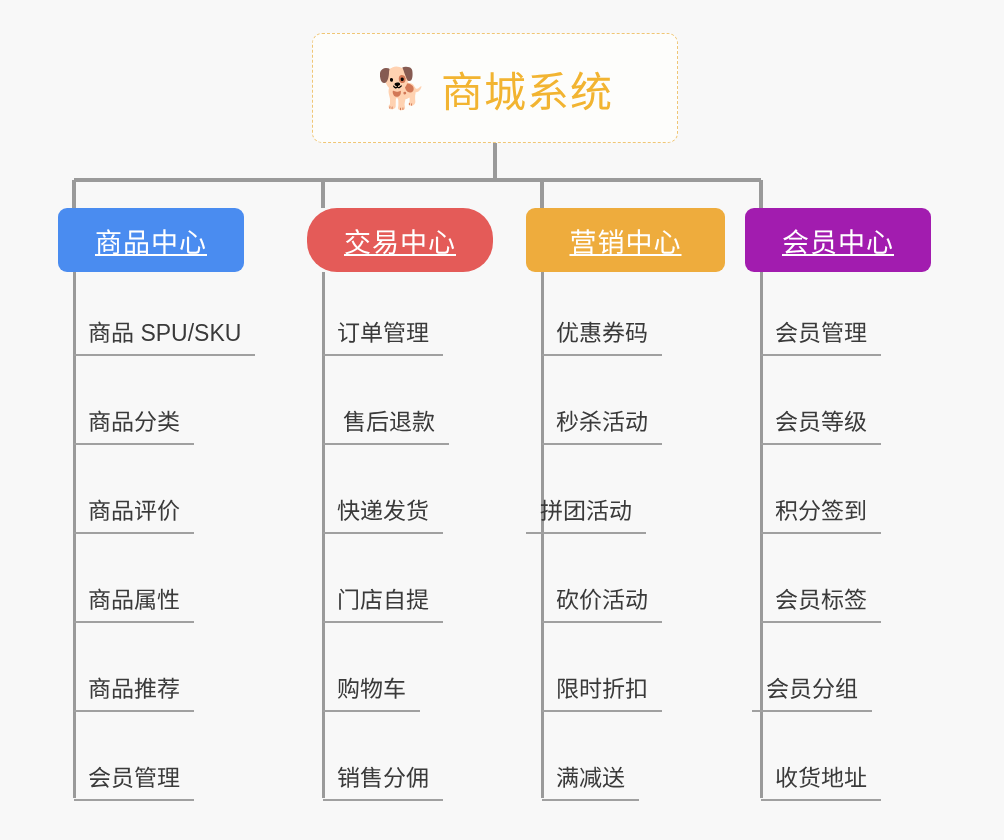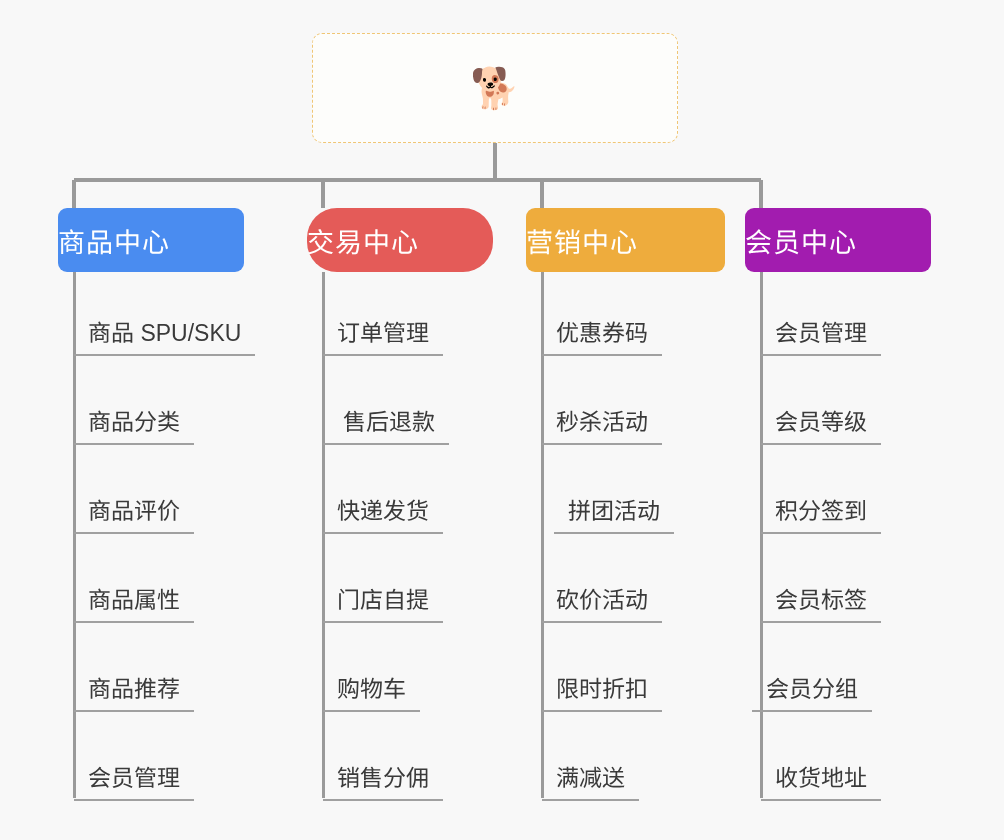--- a/index.html
+++ b/index.html
@@ -65,25 +65,26 @@
   }
   .branch-header {
     position: absolute;
     top: 0;
     left: 0;
     height: 64px;
     box-sizing: border-box;
     border-radius: 9px;
     display: flex;
     align-items: center;
-    justify-content: flex-start;
+    justify-content: center;
     color: #ffffff;
     font-size: 27px;
     letter-spacing: 1px;
     white-space: nowrap;
+    text-decoration: underline;
   }
 
   
   .leaf {
     position: absolute;
     display: inline-block;
     white-space: nowrap;
     box-sizing: border-box;
     padding: 0 14px 6px 14px;
     font-size: 23px;
@@ -105,20 +106,21 @@
       <line x1="323" y1="180" x2="323" y2="208" stroke="#9a9a9a" stroke-width="4" shape-rendering="crispEdges"></line>
       <line x1="323" y1="272" x2="323" y2="798" stroke="#9a9a9a" stroke-width="3" shape-rendering="crispEdges"></line>
       <line x1="542" y1="180" x2="542" y2="208" stroke="#9a9a9a" stroke-width="4" shape-rendering="crispEdges"></line>
       <line x1="542" y1="272" x2="542" y2="798" stroke="#9a9a9a" stroke-width="3" shape-rendering="crispEdges"></line>
       <line x1="761" y1="180" x2="761" y2="208" stroke="#9a9a9a" stroke-width="4" shape-rendering="crispEdges"></line>
       <line x1="761" y1="272" x2="761" y2="798" stroke="#9a9a9a" stroke-width="3" shape-rendering="crispEdges"></line>
     </svg>
 
   <div class="root-node">
     <span class="root-emoji">🐕</span>
+    <span class="root-title">商城系统</span>
   </div>
 
   <div id="branches">
       <div class="branch" style="left: 58px; top: 208px;">
         <div class="branch-header" style="width: 186px; background: rgb(74, 140, 240);">
           <span>商品中心</span>
         </div>
         <div class="leaf" style="top: 111px; left: 16px;">商品 SPU/SKU</div>
         <div class="leaf" style="top: 200px; left: 16px;">商品分类</div>
         <div class="leaf" style="top: 289px; left: 16px;">商品评价</div>
@@ -136,21 +138,21 @@
         <div class="leaf" style="top: 378px; left: 16px;">门店自提</div>
         <div class="leaf" style="top: 467px; left: 16px;">购物车</div>
         <div class="leaf" style="top: 556px; left: 16px;">销售分佣</div>
       </div>
       <div class="branch" style="left: 526px; top: 208px;">
         <div class="branch-header" style="width: 199px; background: rgb(238, 172, 61);">
           <span>营销中心</span>
         </div>
         <div class="leaf" style="top: 111px; left: 16px;">优惠券码</div>
         <div class="leaf" style="top: 200px; left: 16px;">秒杀活动</div>
-        <div class="leaf" style="top: 289px; left: 28px;">拼团活动</div>
+        <div class="leaf" style="top: 289px; left: 0;">拼团活动</div>
         <div class="leaf" style="top: 378px; left: 16px;">砍价活动</div>
         <div class="leaf" style="top: 467px; left: 16px;">限时折扣</div>
         <div class="leaf" style="top: 556px; left: 16px;">满减送</div>
       </div>
       <div class="branch" style="left: 745px; top: 208px;">
         <div class="branch-header" style="width: 186px; background: #a21caf;">
           <span>会员中心</span>
         </div>
         <div class="leaf" style="top: 111px; left: 16px;">会员管理</div>
         <div class="leaf" style="top: 200px; left: 16px;">会员等级</div>

